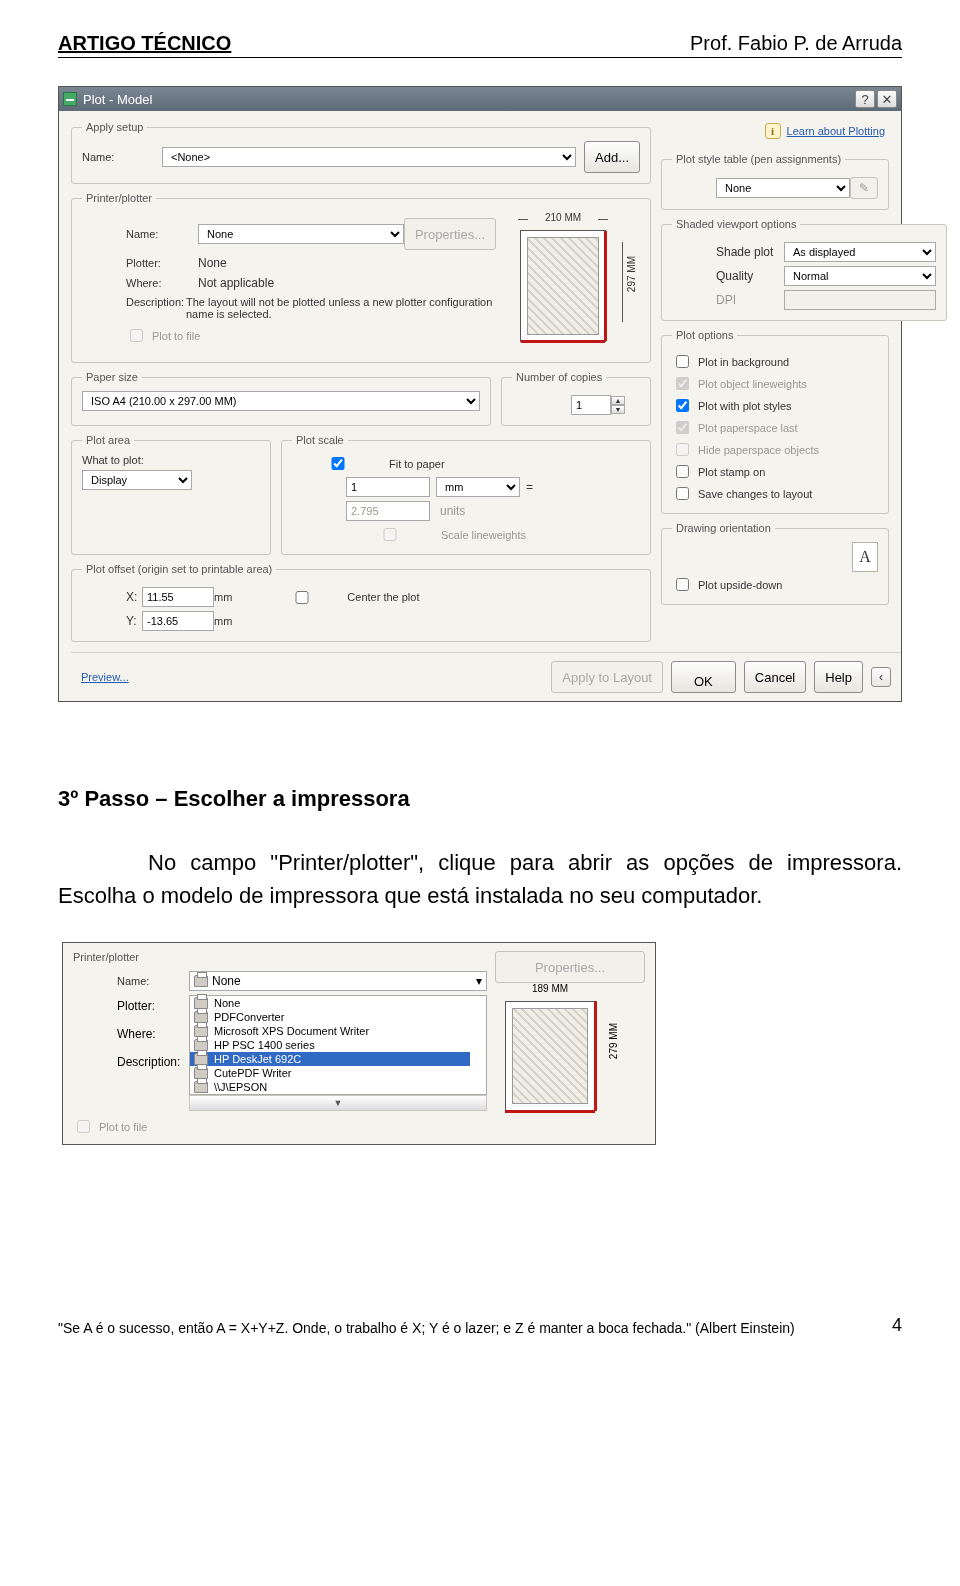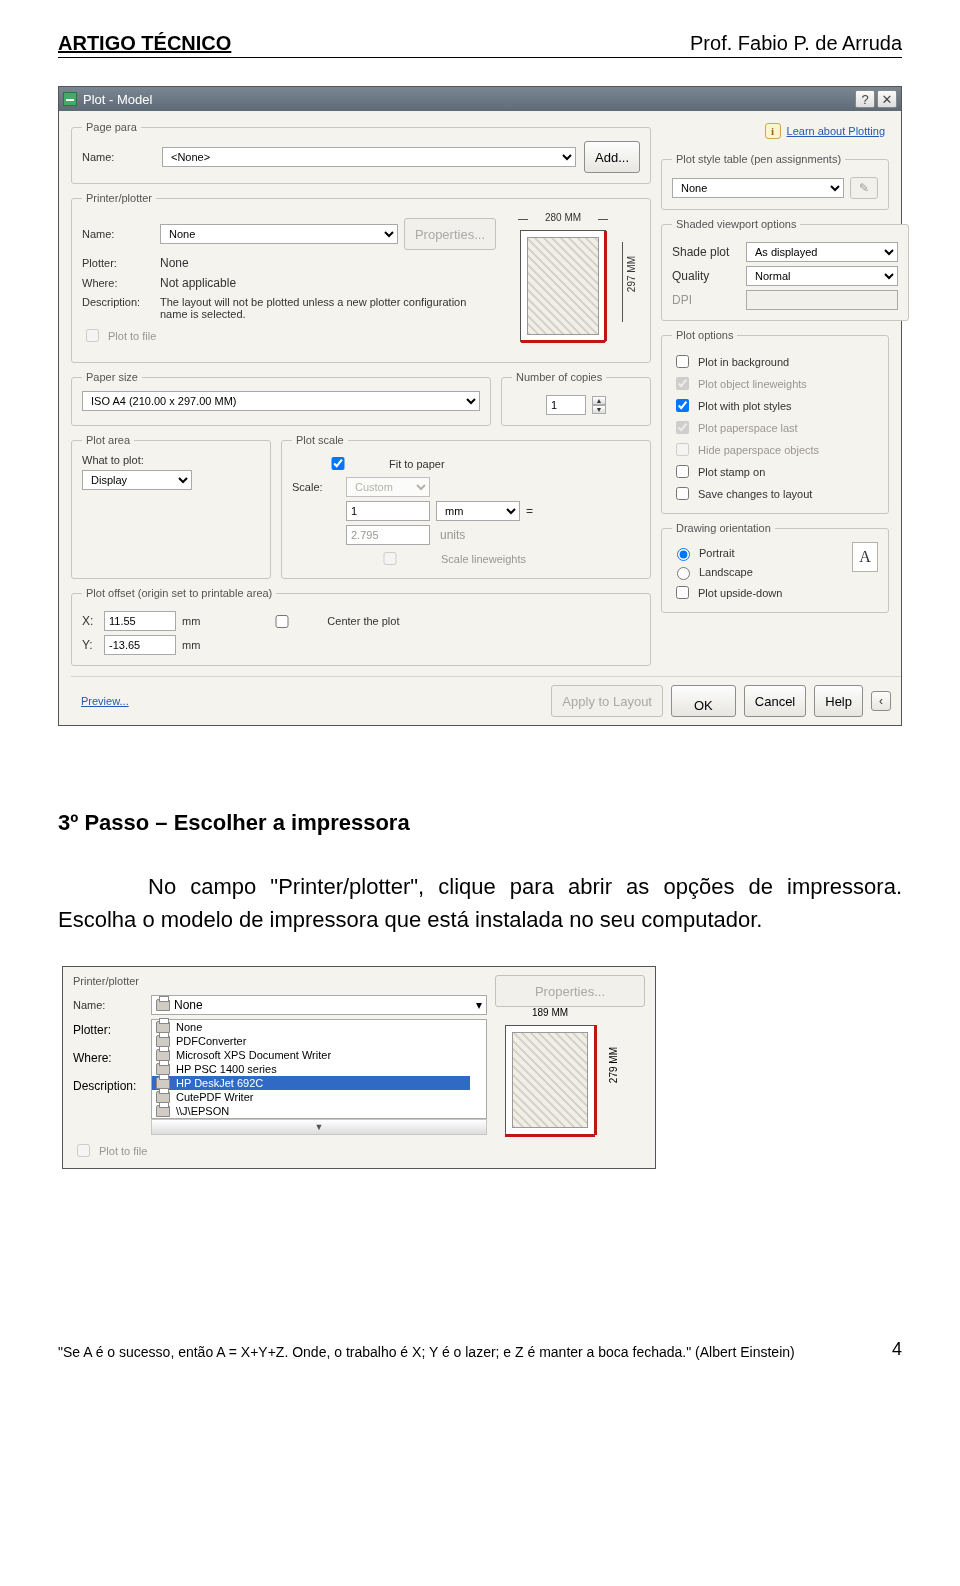--- a/index.html
+++ b/index.html
@@ -19,21 +19,21 @@
   .titlebar .tb-icon { width: 14px; height: 14px; background: #4a6; margin-right: 6px; border: 1px solid #274; position: relative; }
   .titlebar .tb-icon:after { content:""; position:absolute; left:2px; right:2px; top:6px; height:2px; background:#fff; }
   .titlebar .spacer { flex: 1; }
   .titlebar .tbtn { width: 20px; height: 18px; background: linear-gradient(#fbfbfb,#ddd); border: 1px solid #888; border-radius: 2px; margin-left: 2px; display:flex; align-items:center; justify-content:center; font-size:13px; color:#444; cursor:pointer; }
   .body { padding: 10px 12px 10px 12px; background:#f4f3ee; display:flex; gap:10px; }
   .left { flex: 1; display:flex; flex-direction:column; gap:8px; }
   .right { width: 228px; display:flex; flex-direction:column; gap:8px; }
 
   fieldset { border:1px solid #c9c6bd; border-radius:3px; margin:0; padding:8px 10px 10px 10px; background:#f4f3ee; }
   legend { font-size:11px; color:#555; padding:0 4px; }
-  .row { display:flex; align-items:center; gap:6px; margin-top:4px; }
+  .row { display:flex; align-items:center; gap:0; margin-top:4px;margin-left:44px; }
   .lbl { width:72px; font-size:11px; color:#333; }
   .lbl-sm { width:48px; font-size:11px; }
   .muted { color:#9a978e; }
   select, input[type=text] { border:1px solid #a9a9a9; background:#fff; font-size:11px; height:20px; padding:0 4px; }
   .btn { background: linear-gradient(#fdfdfd,#e7e6e0); border:1px solid #8e8e8e; border-radius:3px; height:32px; font-size:13px; padding:0 10px; cursor:pointer; }
   .btn.dis { color:#a9a9a9; border-color:#c4c1b9; background:#f2f0ea; }
   .chk { display:flex; align-items:center; gap:6px; font-size:11px; color:#333; }
   .chk input { width:13px; height:13px; }
   .chk.dis { color:#9a978e; }
   .rad { display:flex; align-items:center; gap:6px; font-size:11px; }
@@ -134,21 +134,21 @@
       <span>Plot - Model</span>
       <span class="spacer"></span>
       <span class="tbtn">?</span>
       <span class="tbtn">✕</span>
     </div>
 
     <div class="body">
       <div class="left">
 
         <fieldset>
-          <legend>Page para</legend>
+          <legend>Apply setup</legend>
           <div class="pageset-row">
             <span class="lbl">Name:</span>
             <select><option>&lt;None&gt;</option></select>
             <button class="btn">Add...</button>
           </div>
         </fieldset>
 
         <fieldset class="printer-block">
           <legend>Printer/plotter</legend>
           <div style="display:flex; gap:10px;">
@@ -173,21 +173,21 @@
                   <span class="desc">The layout will not be plotted unless a new plotter configuration name is selected.</span>
                 </div>
               <div class="row">
                   <label class="chk dis">
                     <input type="checkbox" disabled="" style="">
                     <span>Plot to file</span>
                   </label>
                 </div>
             </div>
             <div class="preview-box">
-              <div class="dim-top">280 MM</div>
+              <div class="dim-top">210 MM</div>
               <div class="preview-rect">
                   <div class="hl-b"></div>
                   <div class="hl-r"></div>
                 </div>
               <div class="dim-right">
                   <div class="bar"></div>
                   <span>297 MM</span>
                 </div>
             </div>
           </div>
@@ -216,24 +216,20 @@
             <div style="font-size:11px;margin-bottom:4px">What to plot:</div>
             <select><option>Display</option></select>
           </fieldset>
           <fieldset class="scale-box" style="flex:1">
             <legend>Plot scale</legend>
             <label class="chk">
                 <input type="checkbox" checked="" style="">
                 <span>Fit to paper</span>
               </label>
             <div class="scale-line">
-              <span class="lbl-sm">Scale:</span>
-              <select class="muted" disabled=""><option>Custom</option></select>
-            </div>
-            <div class="scale-line">
               <span class="lbl-sm"></span>
               <input type="text" value="1" style="">
               <select><option>mm</option></select>
               <span class="eq">=</span>
             </div>
             <div class="scale-line">
               <span class="lbl-sm"></span>
               <input type="text" class="muted" disabled="" value="2.795" style="">
               <span class="muted" style="width:84px;padding-left:4px">units</span>
             </div>
@@ -322,30 +318,20 @@
             </label>
           <label class="chk">
               <input type="checkbox" style="">
               <span>Save changes to layout</span>
             </label>
         </fieldset>
 
         <fieldset>
           <legend>Drawing orientation</legend>
           <div style="display:flex; gap:6px;">
-            <div style="flex:1">
-              <label class="rad">
-                  <input type="radio" name="or" checked="" style="">
-                  <span>Portrait</span>
-                </label>
-              <label class="rad">
-                  <input type="radio" name="or" style="">
-                  <span>Landscape</span>
-                </label>
-            </div>
             <div class="orient-a">A</div>
           </div>
           <label class="chk">
               <input type="checkbox" style="">
               <span>Plot upside-down</span>
             </label>
         </fieldset>
       </div>
     </div>
 

